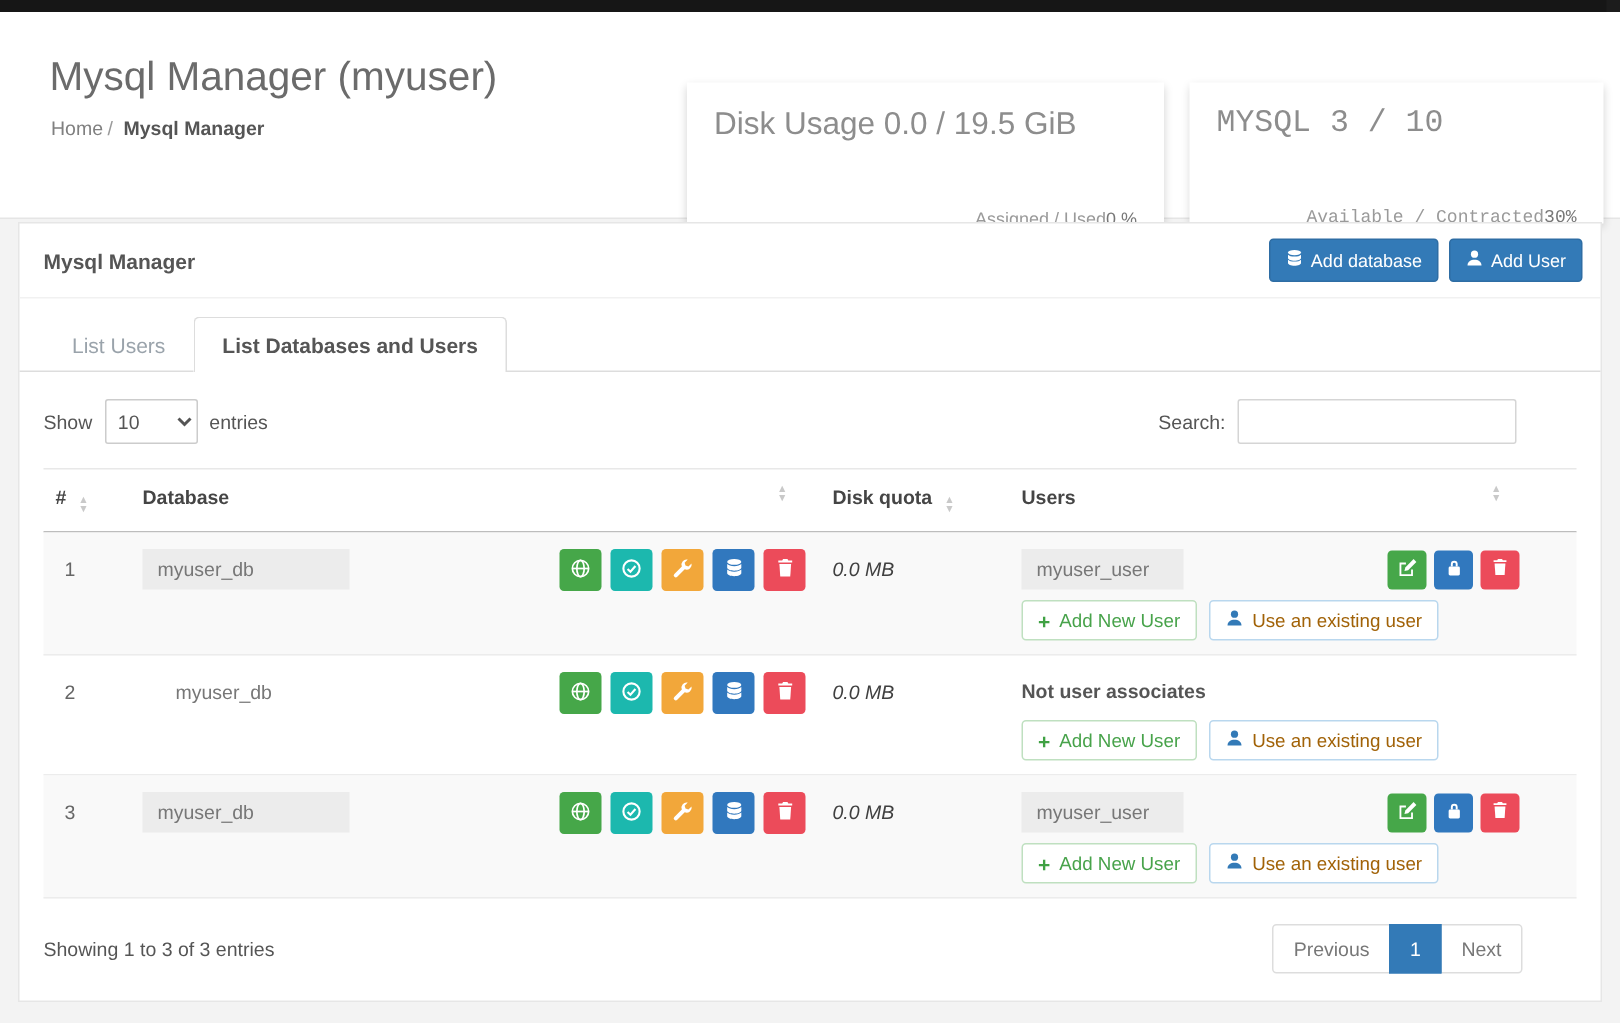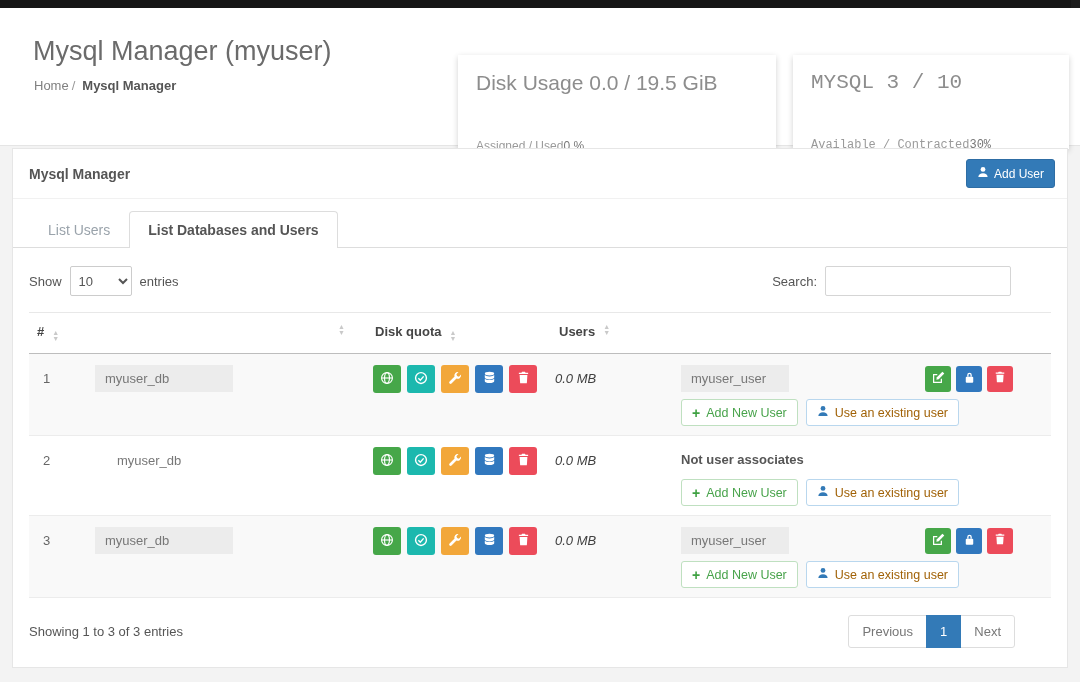--- a/index.html
+++ b/index.html
@@ -12,21 +12,21 @@
   .header { position:absolute; top:8px; left:0; width:100%; height:138px; background:#fff; border-bottom:1px solid #e5e5e5; }
   .page-title { position:absolute; left:33px; top:28px; font-size:27px; font-weight:400; color:#6b6b6b; }
   .breadcrumb { position:absolute; left:34px; top:70px; font-size:13px; color:#808080; }
   .breadcrumb .crumb-current { color:#555; font-weight:bold; margin-left:4px; }
   .breadcrumb .sep { margin:0 3px; color:#9a9a9a; }
 
   .card { position:absolute; background:#fff; box-shadow:0 2px 6px rgba(0,0,0,0.18); padding:16px 18px 12px; }
   .card-disk { left:458px; top:55px; width:318px; height:94px;padding-left:18px; }
   .card-mysql { left:793px; top:55px; width:276px; height:94px;font-family:Liberation Mono, monospace; }
   .card-title { font-size:21px; font-weight:400; color:#8d8d8d; margin-bottom:12px; white-space:nowrap; }
-  .card-sub { display:flex; justify-content:flex-start; font-size:12px; color:#9a9a9a;margin-top:44px; }
+  .card-sub { display:flex; justify-content:flex-end; font-size:12px; color:#9a9a9a;margin-top:44px; }
   .card-sub .card-value { color:#777; }
   .progress { margin-top:9px; height:5px; background:#f1f1f1; }
   .progress-fill { height:100%; background:#2aa5d2; }
 
   .panel { position:absolute; left:12px; top:148px; width:1056px; height:520px; background:#fff; border:1px solid #e6e6e6; }
   .panel-header { height:50px; display:flex; align-items:center; justify-content:space-between; padding:0 12px 0 16px; border-bottom:1px solid #f1f1f1; }
   .panel-title { font-size:14px; font-weight:bold; color:#555; }
   .panel-buttons { display:flex; gap:7px; }
   .btn-blue { display:inline-flex; align-items:center; gap:5px; background:#337ab7; border:1px solid #2e6da4; color:#fff; font-size:12px; font-family:inherit; padding:6px 10px; border-radius:3px; cursor:pointer; }
 
@@ -117,20 +117,28 @@
       <div class="progress-fill" style="width: 30%;"></div>
     </div>
   </div>
 
   <div class="panel">
     <div class="panel-header">
       <div class="panel-title">Mysql Manager</div>
       <div class="panel-buttons">
         <button class="btn-blue">
           <span><svg width="12" height="12" viewBox="0 0 16 16" fill="#fff">
+                <ellipse cx="8" cy="3.2" rx="5.8" ry="2.4"></ellipse>
+                <path d="M2.2 5v3c0 1.3 2.6 2.4 5.8 2.4s5.8-1.1 5.8-2.4V5c-1 1-3.1 1.7-5.8 1.7S3.2 6 2.2 5z"></path>
+                <path d="M2.2 9.5v3c0 1.3 2.6 2.4 5.8 2.4s5.8-1.1 5.8-2.4v-3c-1 1-3.1 1.7-5.8 1.7s-4.8-.7-5.8-1.7z"></path>
+              </svg></span>
+          <span>Add database</span>
+        </button>
+        <button class="btn-blue">
+          <span><svg width="12" height="12" viewBox="0 0 16 16" fill="#fff">
                 <circle cx="8" cy="4.6" r="3.2"></circle>
                 <path d="M1.8 14.6c0-3.2 2.8-5 6.2-5s6.2 1.8 6.2 5z"></path>
               </svg></span>
           <span>Add User</span>
         </button>
       </div>
     </div>
 
     <div class="tabs">
       <button class="tab">List Users</button>
@@ -151,20 +159,21 @@
           <input type="text" style="">
         </div>
       </div>
 
       <div class="tbl">
         <div class="tr thead">
           <div class="th th-num"><span>#</span><span class="sort">
                 <span>▲</span>
                 <span>▼</span>
               </span></div>
+          <div class="th th-db"><span>Database</span></div>
           <div class="th th-actions">
               <span class="sort">
                 <span>▲</span>
                 <span>▼</span>
               </span>
             </div>
           <div class="th th-quota"><span>Disk quota</span><span class="sort">
                 <span>▲</span>
                 <span>▼</span>
               </span></div>

